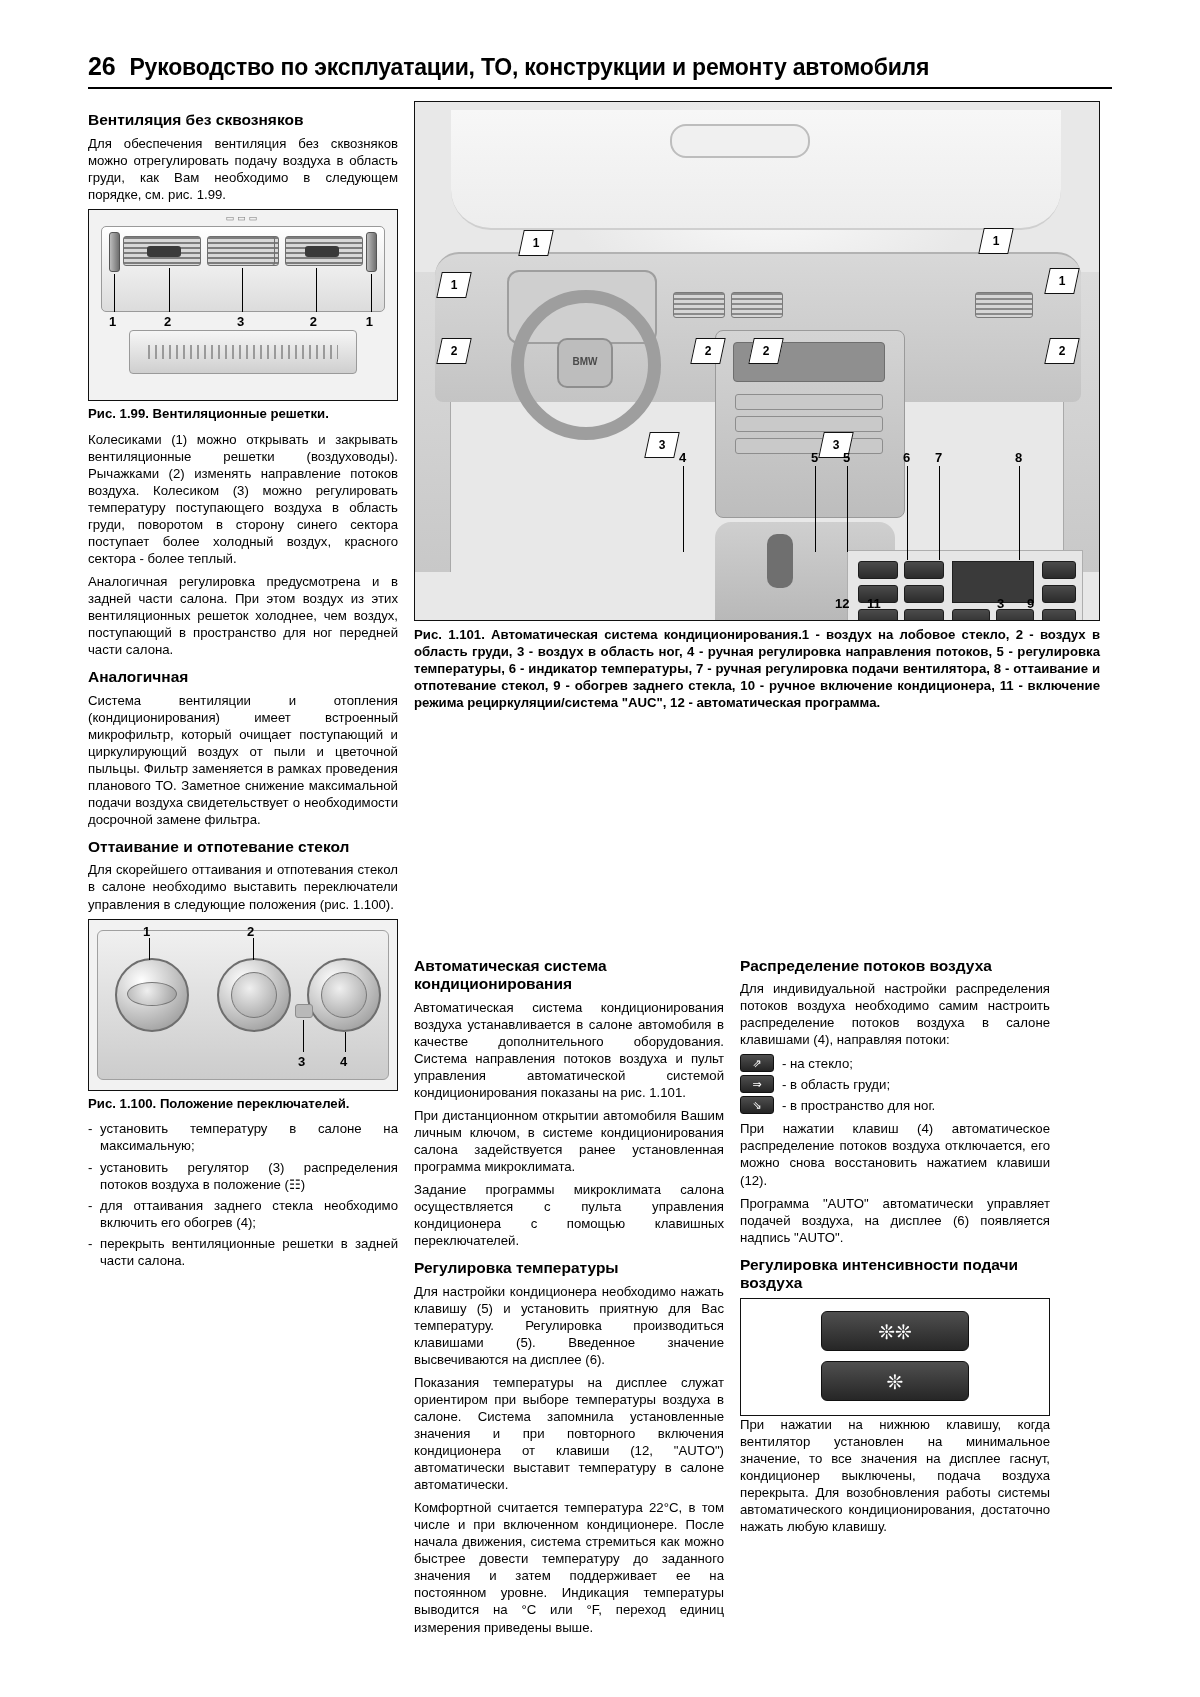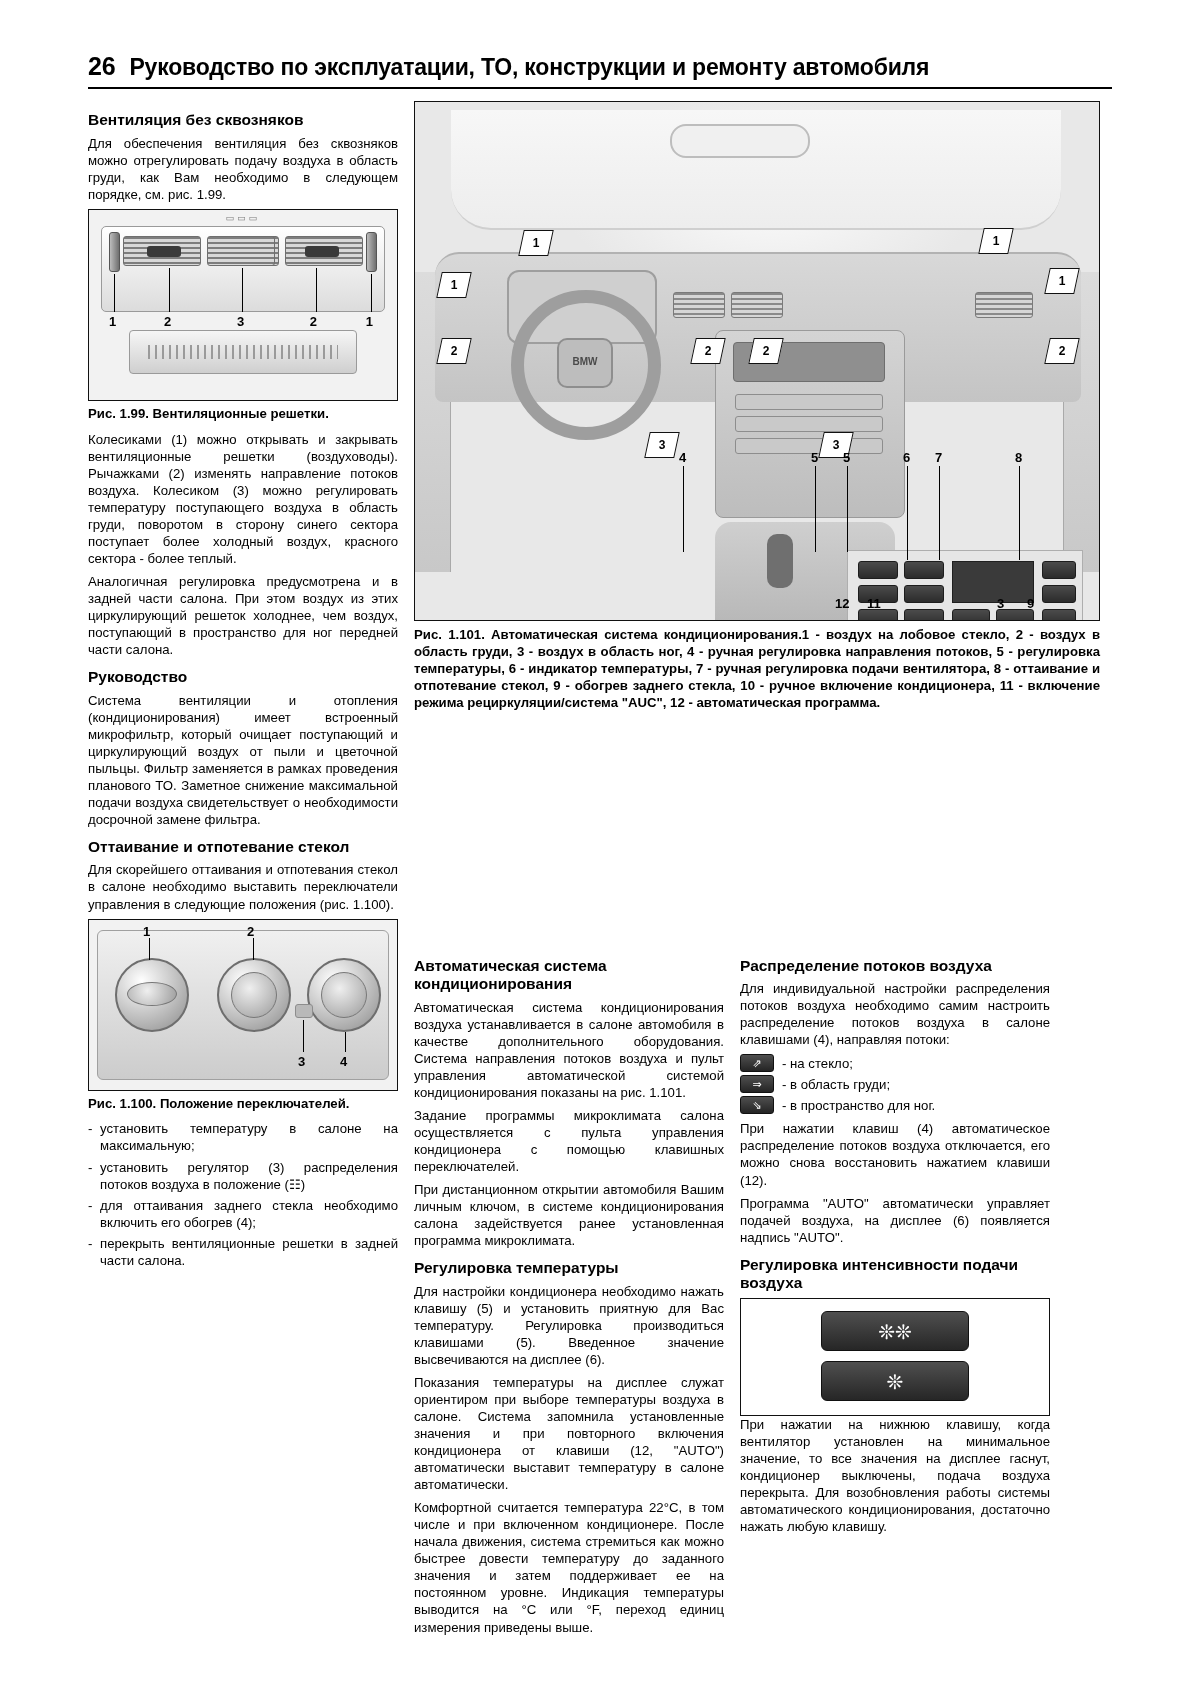--- a/index.html
+++ b/index.html
@@ -259,23 +259,23 @@
 
         <span class="num" style="left:20px;top:104px;">1</span>
         <span class="num" style="left:75px;top:104px;">2</span>
         <span class="num" style="left:148px;top:104px;">3</span>
         <span class="num" style="right:80px;top:104px;">2</span>
         <span class="num" style="right:24px;top:104px;">1</span>
       </div>
       <div class="cap">Рис. 1.99. Вентиляционные решетки.</div>
 
       <p class="body">Колесиками (1) можно открывать и закрывать вентиляционные решетки (воздуховоды). Рычажками (2) изменять направление потоков воздуха. Колесиком (3) можно регулировать температуру поступающего воздуха в область груди, поворотом в сторону синего сектора поступает более холодный воздух, красного сектора - более теплый.</p>
-      <p class="body">Аналогичная регулировка предусмотрена и в задней части салона. При этом воздух из этих циркулирующий решеток холоднее, чем воздух, поступающий в пространство для ног передней части салона.</p>
-
-      <h2 class="sec">Руководство</h2>
+      <p class="body">Аналогичная регулировка предусмотрена и в задней части салона. При этом воздух из этих вентиляционных решеток холоднее, чем воздух, поступающий в пространство для ног передней части салона.</p>
+
+      <h2 class="sec">Аналогичная</h2>
       <p class="body">Система вентиляции и отопления (кондиционирования) имеет встроенный микрофильтр, который очищает поступающий и циркулирующий воздух от пыли и цветочной пыльцы. Фильтр заменяется в рамках проведения планового ТО. Заметное снижение максимальной подачи воздуха свидетельствует о необходимости досрочной замене фильтра.</p>
 
       <h2 class="sec">Оттаивание и отпотевание стекол</h2>
       <p class="body">Для скорейшего оттаивания и отпотевания стекол в салоне необходимо выставить переключатели управления в следующие положения (рис. 1.100).</p>
 
       <div class="fig fig-switch">
         <div class="sw-base"></div>
         <div class="dial" style="left:26px;top:38px;width:74px;height:74px;"></div>
         <div class="dial-in" style="left:38px;top:62px;width:50px;height:24px;"></div>
         <div class="dial" style="left:128px;top:38px;width:74px;height:74px;"></div>
@@ -395,22 +395,22 @@
 
       <div class="figcap-long">Рис. 1.101. Автоматическая система кондиционирования.1 - воздух на лобовое стекло, 2 - воздух в область груди, 3 - воздух в область ног, 4 - ручная регулировка направления потоков, 5 - регулировка температуры, 6 - индикатор температуры, 7 - ручная регулировка подачи вентилятора, 8 - оттаивание и отпотевание стекол, 9 - обогрев заднего стекла, 10 - ручное включение кондиционера, 11 - включение режима рециркуляции/система "AUC", 12 - автоматическая программа.</div>
     </div>
   </div>
 
   <div class="bottom" style="margin-left:326px;margin-top:-326px;">
 
     <div class="bcol">
       <h2 class="sec">Автоматическая система кондиционирования</h2>
       <p class="body">Автоматическая система кондиционирования воздуха устанавливается в салоне автомобиля в качестве дополнительного оборудования. Система направления потоков воздуха и пульт управления автоматической системой кондиционирования показаны на рис. 1.101.</p>
+      <p class="body">При дистанционном открытии автомобиля Вашим личным ключом, в системе кондиционирования салона задействуется ранее установленная программа микроклимата.</p>
       <p class="body">Задание программы микроклимата салона осуществляется с пульта управления кондиционера с помощью клавишных переключателей.</p>
-      <p class="body">При дистанционном открытии автомобиля Вашим личным ключом, в системе кондиционирования салона задействуется ранее установленная программа микроклимата.</p>
 
       <h2 class="sec">Регулировка температуры</h2>
       <p class="body">Для настройки кондиционера необходимо нажать клавишу (5) и установить приятную для Вас температуру. Регулировка производиться клавишами (5). Введенное значение высвечиваются на дисплее (6).</p>
       <p class="body">Показания температуры на дисплее служат ориентиром при выборе температуры воздуха в салоне. Система запомнила установленные значения и при повторного включения кондиционера от клавиши (12, "AUTO") автоматически выставит температуру в салоне автоматически.</p>
       <p class="body">Комфортной считается температура 22°С, в том числе и при включенном кондиционере. После начала движения, система стремиться как можно быстрее довести температуру до заданного значения и затем поддерживает ее на постоянном уровне. Индикация температуры выводится на °C или °F, переход единиц измерения приведены выше.</p>
     </div>
 
     <div class="bcol">
       <h2 class="sec">Распределение потоков воздуха</h2>
       <p class="body">Для индивидуальной настройки распределения потоков воздуха необходимо самим настроить распределение потоков воздуха в салоне клавишами (4), направляя потоки:</p>

